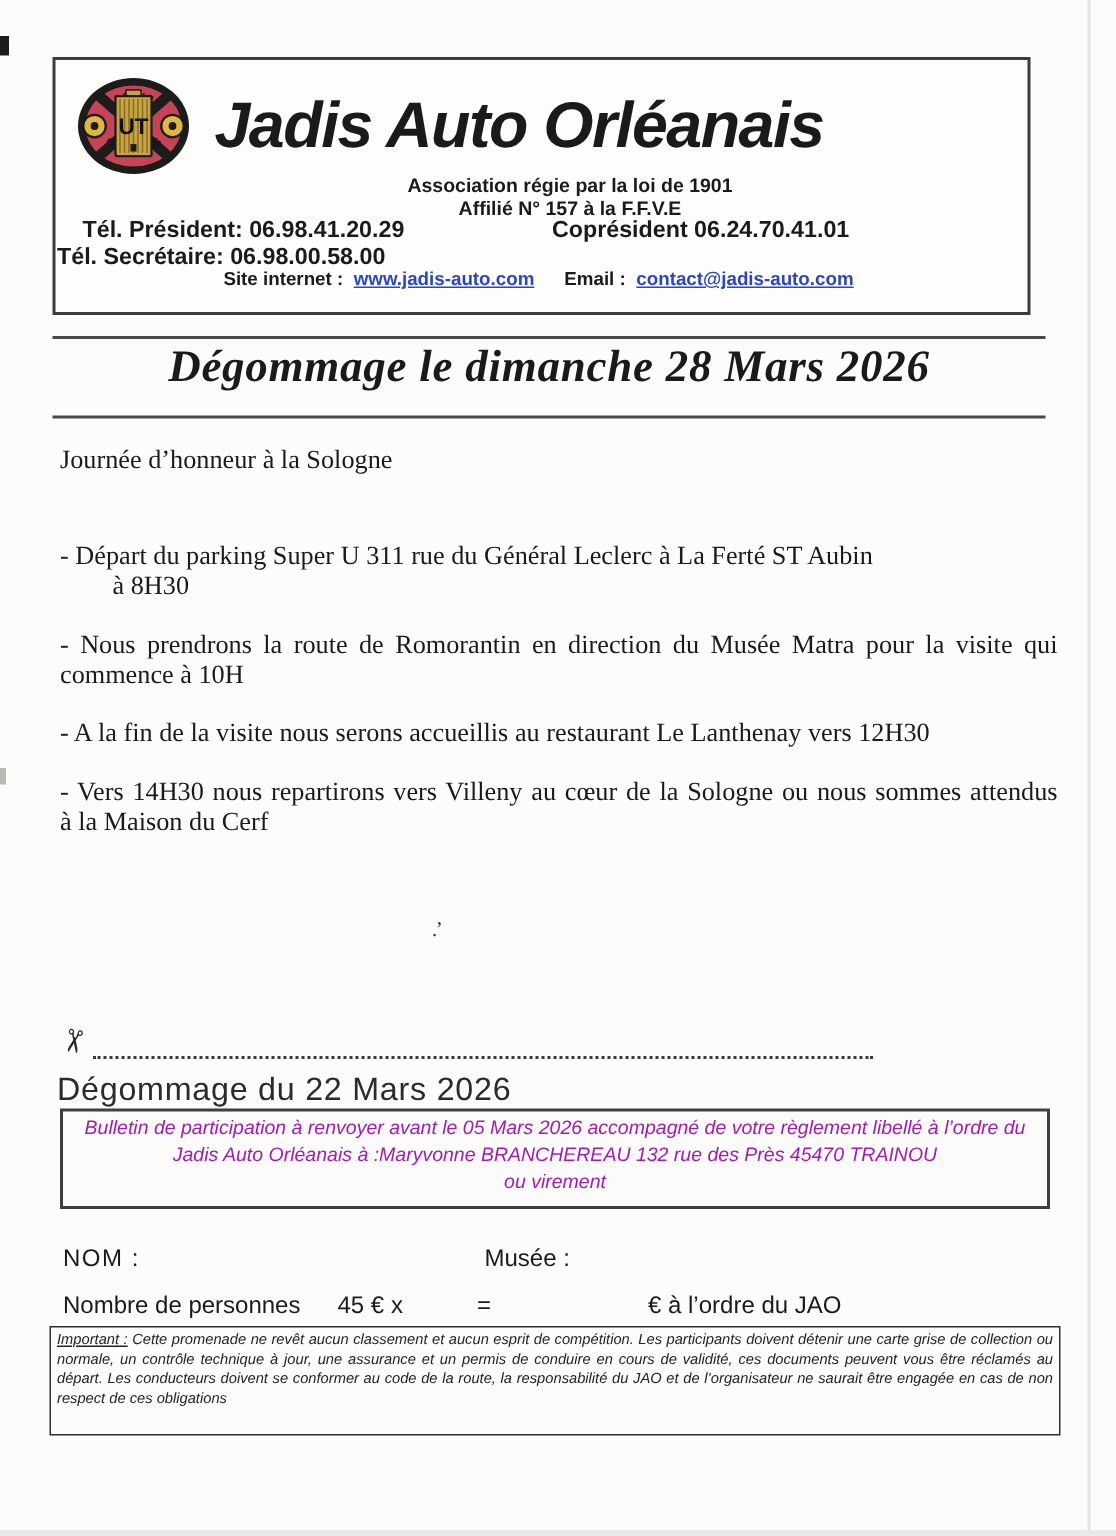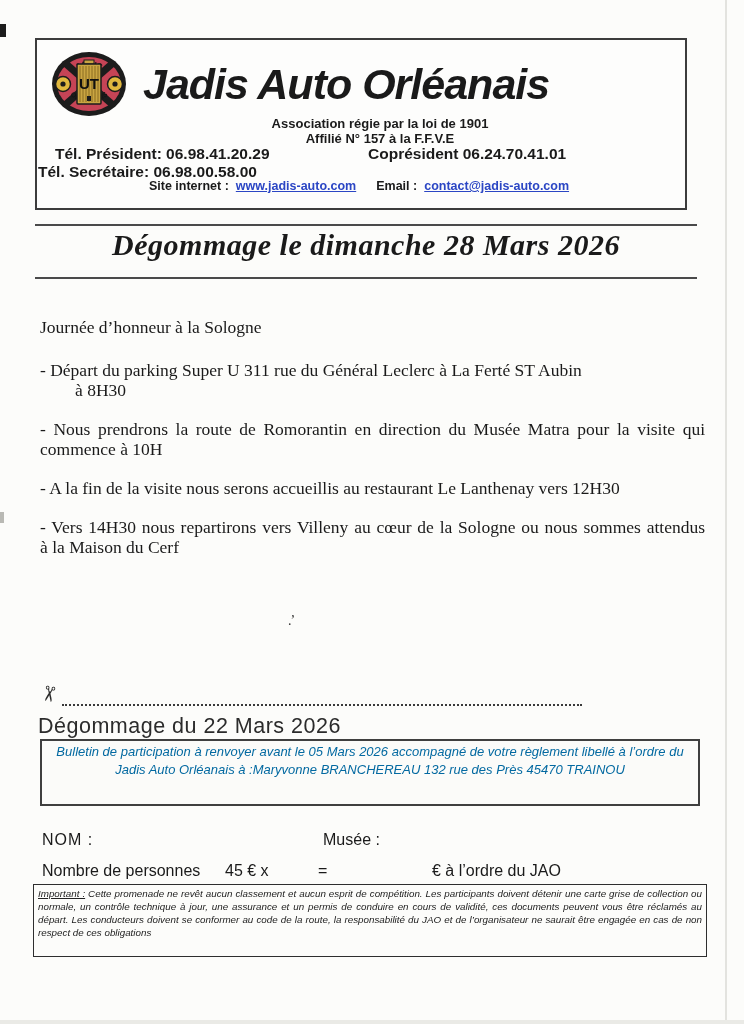--- a/index.html
+++ b/index.html
@@ -22,37 +22,37 @@
   .link{color:#2b46c4;text-decoration:underline;font-weight:bold;cursor:pointer;}
 
   
   .rule{left:35px;width:662px;height:0;border-top:2px solid #4a4a4a;}
   .rule1{top:224px;}
   .rule2{top:277px;}
   .banner{left:35px;top:228px;width:662px;text-align:center;font-family:"Liberation Serif",serif;font-size:30px;font-weight:bold;font-style:italic;letter-spacing:0.5px;}
 
   
   .serif{font-family:"Liberation Serif",serif;font-size:17.5px;line-height:20px;}
-  .intro{left:40px;top:296px;width:665px;margin-top:21px;}
+  .intro{left:40px;top:296px;width:665px;}
   .bl{left:40px;width:665px;}
   .stretch{text-align:justify;text-align-last:justify;}
   .p1a{top:360px;} .p1b{top:380px;margin-left:35px;}
   .p2a{top:419px;} .p2b{top:439px;}
   .p3a{top:478px;}
   .p4a{top:517px;} .p4b{top:537px;}
   .p5a{top:576px;}
   .artifact{left:288px;top:613px;font-family:"Liberation Serif",serif;font-size:14px;color:#333;letter-spacing:-1px;}
 
   
   .scissors{left:40px;top:682px;font-family:"DejaVu Sans",sans-serif;font-size:21px;transform:rotate(100deg);color:#2a2a2a;}
   .cutline{left:62px;top:704px;width:520px;height:0;border-top:2px dotted #3a3a3a;}
   .coupon-heading{left:38px;top:714px;font-size:21.5px;letter-spacing:0.5px;color:#2b2b2b;white-space:nowrap;}
   .bulletin-box{left:40px;top:739px;width:656px;height:60px;border:2px solid #3f3f3f;background:#fbfbf9;
     display:flex;flex-direction:column;justify-content:flex-start;padding-top:3px;gap:3px;}
-  .bulletin-box div{text-align:center;font-size:13px;font-style:italic;color:#0369a1;}
+  .bulletin-box div{text-align:center;font-size:13px;font-style:italic;color:#a21caf;}
   .nom{left:42px;top:831px;font-size:16px;} .nom-sp{letter-spacing:1px;}
   .prenom{left:323px;top:831px;font-size:16px;}
   .nombre{left:42px;top:862px;font-size:16px;}
   .prix{left:225px;top:862px;font-size:16px;}
   .equals{left:318px;top:862px;font-size:16px;}
   .ordre{left:432px;top:862px;font-size:16px;}
   .important-box{left:33px;top:884px;width:664px;border:1.5px solid #2e2e2e;padding:2px 4px 17px 4px;
     font-size:9.8px;font-style:italic;line-height:13px;text-align:justify;color:#222;}
   .important-label{text-decoration:underline;}
 
@@ -143,20 +143,21 @@
   <div class="abs artifact">.’</div>
 
   <div class="abs scissors">✂</div>
   <div class="abs cutline"></div>
 
   <div class="abs coupon-heading">Dégommage du 22 Mars 2026</div>
 
   <div class="abs bulletin-box">
     <div>Bulletin de participation à renvoyer avant le 05 Mars  2026 accompagné de votre règlement libellé à l’ordre du</div>
     <div>Jadis Auto Orléanais à :Maryvonne BRANCHEREAU 132 rue des Près 45470 TRAINOU</div>
+    <div>ou virement</div>
   </div>
 
   <div class="abs nom nom-sp">NOM  :</div>
   <div class="abs prenom">Musée :</div>
 
   <div class="abs nombre">Nombre de personnes</div>
   <div class="abs prix">45 € x</div>
   <div class="abs equals">=</div>
   <div class="abs ordre">€ à l’ordre du JAO</div>
 

